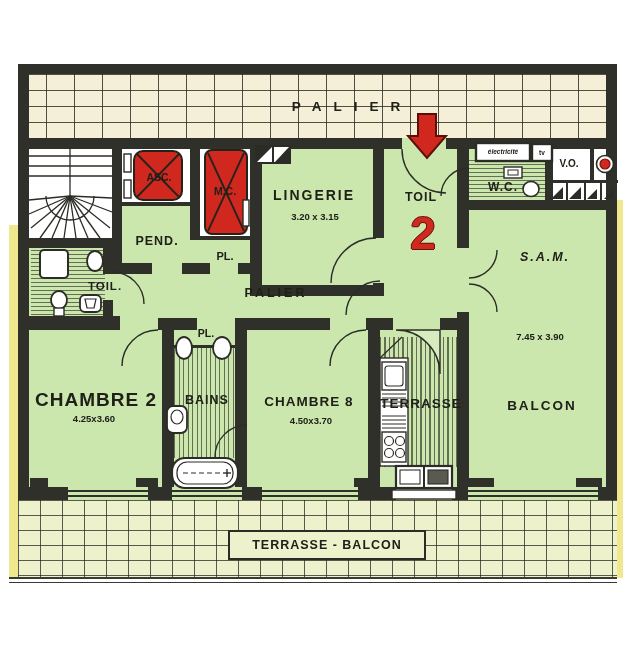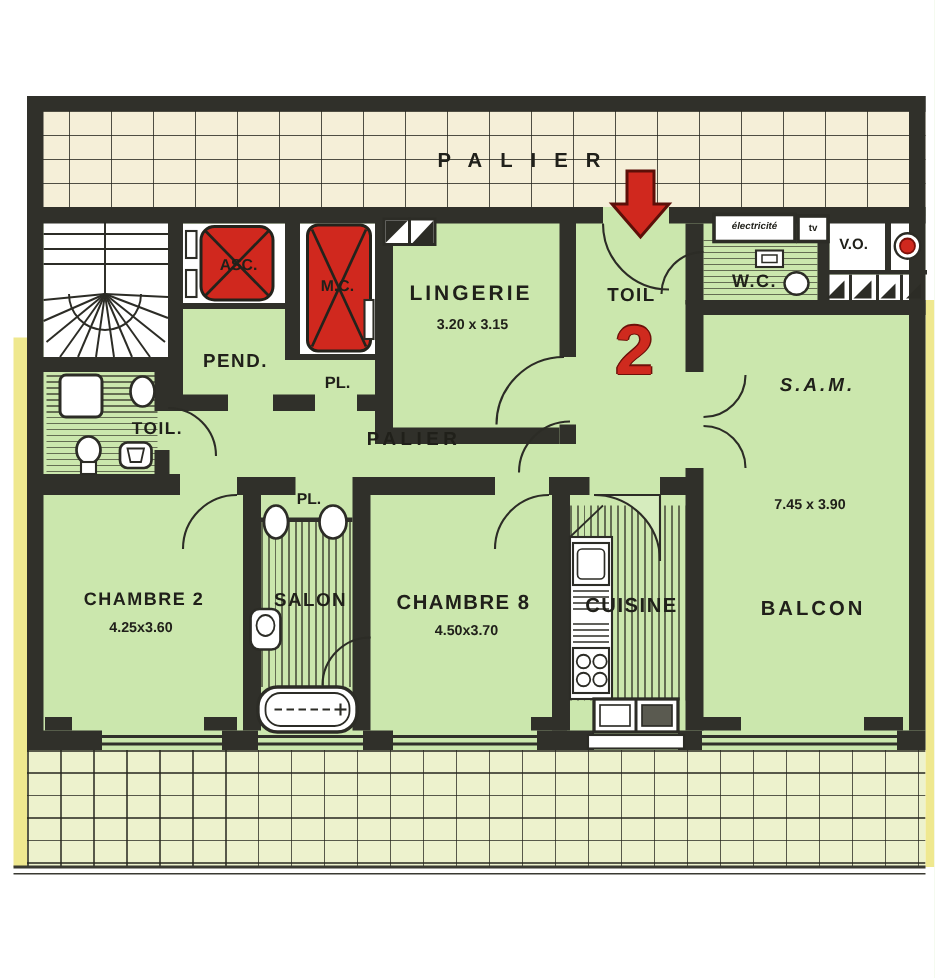--- a/index.html
+++ b/index.html
@@ -286,23 +286,26 @@
   <div class="lbl" style="left:421px;top:197px;font-size:12.5px;letter-spacing:1px;">TOIL</div>
   <div class="lbl red-big" style="left:423px;top:233px;font-size:46px;">2</div>
   <div class="lbl" style="left:503px;top:152px;font-size:6.5px;font-style:italic;">électricité</div>
   <div class="lbl" style="left:542px;top:153px;font-size:6.5px;">tv</div>
   <div class="lbl" style="left:569px;top:164px;font-size:10px;">V.O.</div>
   <div class="lbl" style="left:503px;top:187px;font-size:12px;letter-spacing:1px;">W.C.</div>
   <div class="lbl" style="left:545px;top:257px;font-size:12.5px;letter-spacing:2px;font-style:italic;">S.A.M.</div>
   <div class="lbl" style="left:540px;top:337px;font-size:9.5px;">7.45 x 3.90</div>
   <div class="lbl" style="left:276px;top:293px;font-size:12.5px;letter-spacing:3px;">PALIER</div>
   <div class="lbl" style="left:68px;top:287px;font-size:11.5px;letter-spacing:1px;margin-left:37px;">TOIL.</div>
-  <div class="lbl" style="left:96px;top:399px;font-size:12px;letter-spacing:1px;">CHAMBRE 2</div>
+  <div class="lbl" style="left:96px;top:399px;font-size:19px;letter-spacing:1px;">CHAMBRE 2</div>
   <div class="lbl" style="left:94px;top:419px;font-size:9.5px;">4.25x3.60</div>
   <div class="lbl" style="left:206px;top:333px;font-size:10.5px;">PL.</div>
-  <div class="lbl" style="left:207px;top:400px;font-size:12.5px;letter-spacing:1px;">SALON</div>
+  <div class="lbl" style="left:207px;top:400px;font-size:12.5px;letter-spacing:1px;">BAINS</div>
   <div class="lbl" style="left:309px;top:402px;font-size:13.5px;letter-spacing:1px;">CHAMBRE 8</div>
   <div class="lbl" style="left:311px;top:421px;font-size:9.5px;">4.50x3.70</div>
-  <div class="lbl" style="left:421px;top:404px;font-size:13.5px;letter-spacing:1px;">CUISINE</div>
+  <div class="lbl" style="left:421px;top:404px;font-size:13.5px;letter-spacing:1px;">TERRASSE</div>
   <div class="lbl" style="left:542px;top:406px;font-size:13.5px;letter-spacing:2px;">BALCON</div>
 
+  <div class="terr-box">
+    <span class="lbl" style="position:static;transform:none;font-size:12.5px;letter-spacing:1px;">TERRASSE - BALCON</span>
+  </div>
 
 </div>
 
 </body></html>

